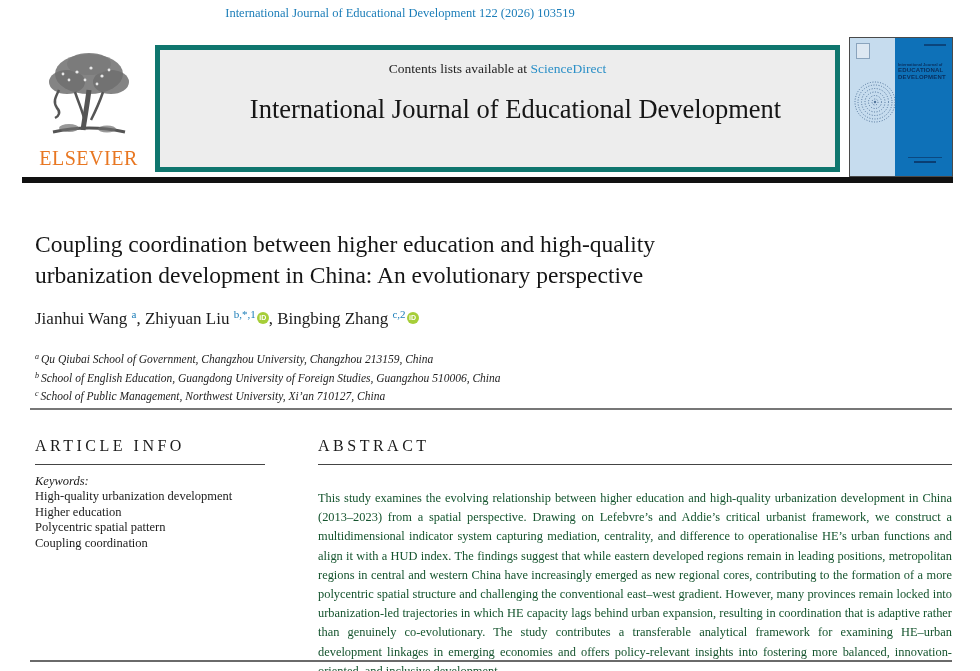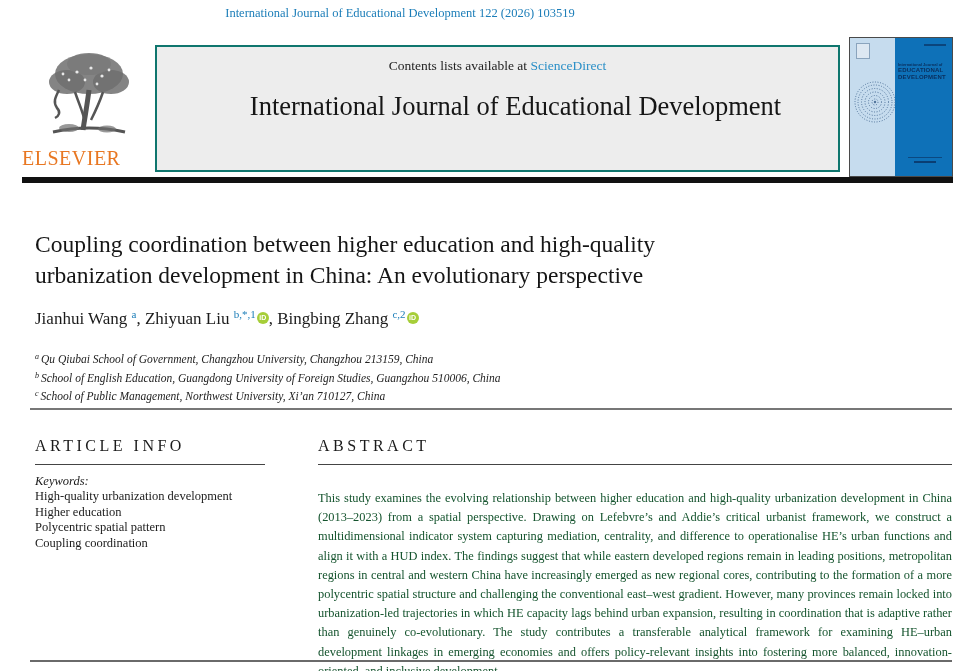--- a/index.html
+++ b/index.html
@@ -6,25 +6,25 @@
   body{width:980px;height:671px;position:relative;overflow:hidden;
        font-family:"Liberation Serif",serif;color:#1a1a1a;}
 
   
   .citation{position:absolute;top:6px;left:0;width:800px;text-align:center;
             font-size:12.5px;color:#1b7db8;}
 
   
   .logo-area{position:absolute;left:22px;top:44px;width:133px;height:128px;background:#fff;}
   .logo-area svg{display:block;margin:2px auto 0 auto;}
-  .elsevier-word{position:absolute;left:0;bottom:2px;width:133px;
+  .elsevier-word{position:absolute;left:0;bottom:2px;width:133px;text-align:center;
                  font-size:20px;letter-spacing:.5px;color:#e87722;font-family:"Liberation Serif",serif;}
 
   .banner{position:absolute;left:155px;top:45px;width:685px;height:127px;
-          background:#ededed;border:2px solid #0f766e;box-sizing:border-box;text-align:center;}
+          background:#ededed;border:5px solid #0f766e;box-sizing:border-box;text-align:center;}
   .contents-line{margin-top:11px;font-size:13.5px;color:#222;}
   .contents-line .sd{color:#2a8fc7;}
   .banner-title{margin-top:17px;font-size:26.5px;color:#161616;padding-left:36px;}
   .homepage-line{margin-top:21px;font-size:13.5px;color:#222;
                  font-family:"Liberation Sans",sans-serif;}
   .homepage-line .url{color:#44a5da;}
 
   
   .cover{position:absolute;left:849px;top:37px;width:104px;height:140px;
          border:1px solid #4a4a4a;box-sizing:border-box;background:#c6dcee;}

